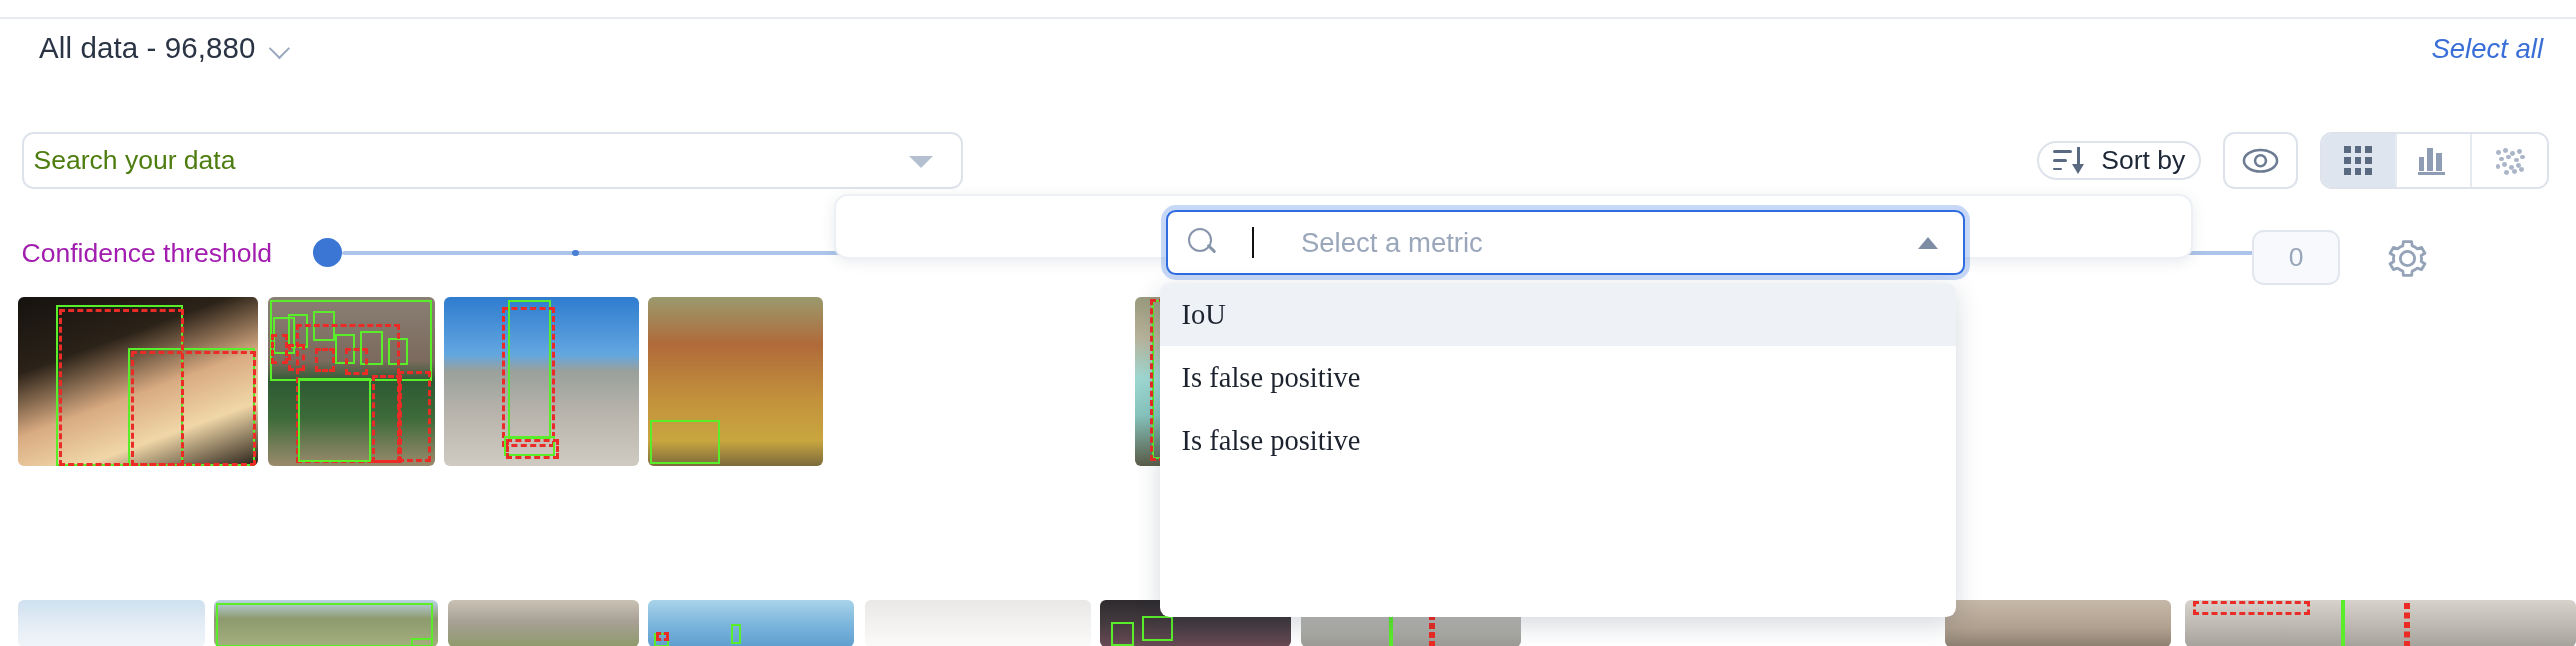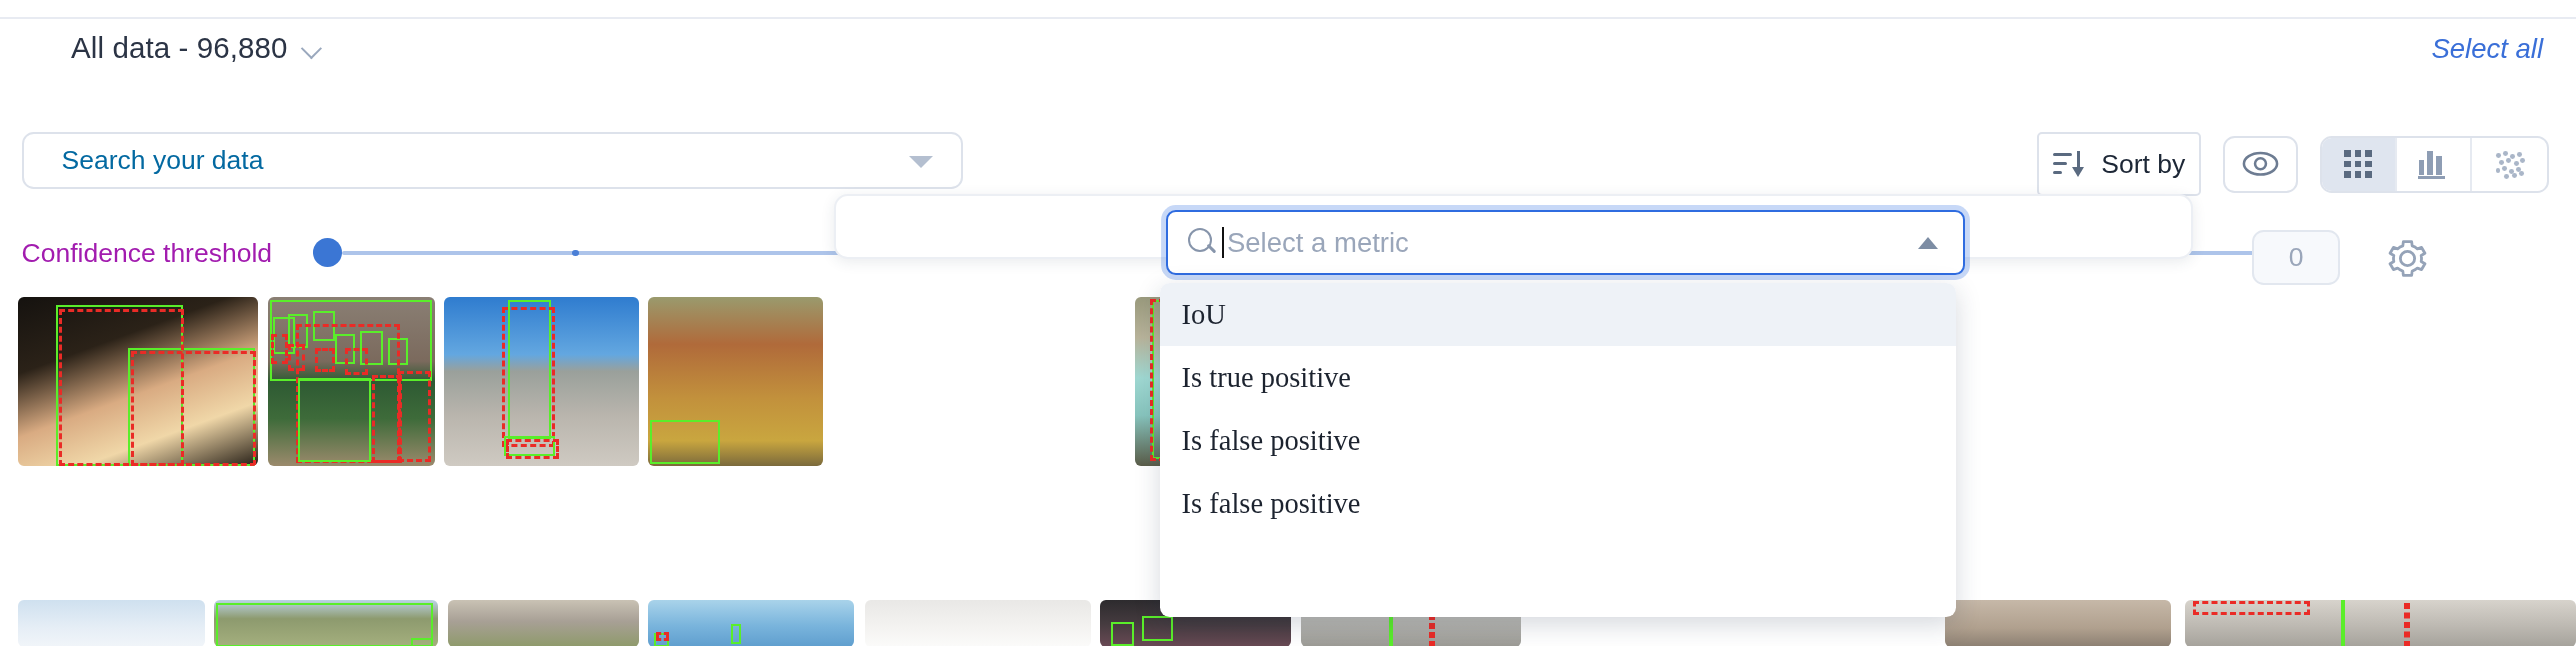--- a/index.html
+++ b/index.html
@@ -18,21 +18,20 @@
   }
 
   
   .header-row {
     position: absolute; left: 0; top: 25.5px; width: 2576px; height: 53px;
   }
   .dataset-selector {
     position: absolute; left: 39px; top: 5.9px;
     display: flex; align-items: center; gap: 13.8px;
     cursor: pointer;
-    margin-left: 32px;
   }
   .dataset-label {
     font-size: 29.5px; color: #2b3445; letter-spacing: 0.1px; white-space: nowrap;
   }
   .chev-down {
     width: 21.6px; height: 21.6px; position: relative; flex: none;
   }
   .chev-down::after {
     content: ""; position: absolute; left: 2.9px; top: 3.9px;
     width: 12.8px; height: 12.8px;
@@ -45,32 +44,32 @@
   }
 
   
   .search-row { position: absolute; left: 0; top: 132px; width: 2576px; height: 61px; }
   .search-box {
     position: absolute; left: 21.6px; top: 0; width: 941px; height: 57px;
     border: 2px solid #dde2eb; border-radius: 11.8px; background: #fff;
     display: flex; align-items: center;
   }
   .search-box .ph {
-    margin-left: 38px; font-size: 26.5px; color: #0369a1; white-space: nowrap;
+    margin-left: 10px; font-size: 26.5px; color: #4d7c0f; white-space: nowrap;
   }
   .search-caret {
     position: absolute; right: 27.5px; top: 50%; margin-top: -4.9px;
     width: 0; height: 0;
     border-left: 12.8px solid transparent; border-right: 12.8px solid transparent;
     border-top: 12.8px solid #b4bfd0;
   }
 
   .toolbar { position: absolute; right: 27.5px; top: 0; display: flex; align-items: center; gap: 21.6px; }
   .btn-pill {
-    height: 64px; border: 2px solid #dde2eb; border-radius: 5px; background: #fff;
+    height: 39px; border: 2px solid #dde2eb; border-radius: 23px; background: #fff;
     display: flex; align-items: center; gap: 15.7px; padding: 0 14px; cursor: pointer;
   }
   .btn-pill .lbl { font-size: 26.5px; color: #1d2736; white-space: nowrap; }
   .btn-square {
     width: 75px; height: 57px; border: 2px solid #dde2eb; border-radius: 11.8px;
     background: #fff; display: flex; align-items: center; justify-content: center;
     cursor: pointer;
   }
   .seg-group {
     height: 57px; border: 2px solid #dde2eb; border-radius: 11.8px; background: #fff;
@@ -182,21 +181,21 @@
     position: relative; margin-left: 19.6px; width: 29.5px; height: 29.5px; flex: none;
   }
   .mag::before {
     content: ""; position: absolute; left: 0; top: 0; width: 20.6px; height: 20.6px;
     border: 2.9px solid #8795ab; border-radius: 50%;
   }
   .mag::after {
     content: ""; position: absolute; left: 18.7px; top: 19.6px; width: 10.8px; height: 2.9px;
     background: #8795ab; transform: rotate(45deg); border-radius: 2px;
   }
-  .metric-caret-text { position: relative; margin-left: 5px; display: flex; align-items: center; }
+  .metric-caret-text { position: relative; margin-left: 35px; display: flex; align-items: center; gap: 44px; }
   .text-caret {
     width: 2px; height: 31px; background: #111; margin-right: 2.9px;
   }
   .metric-ph { font-size: 27.5px; color: #9aa6ba; white-space: nowrap; }
   .up-tri {
     position: absolute; right: 25.5px; top: 50%; margin-top: -5.9px;
     width: 0; height: 0;
     border-left: 10.8px solid transparent; border-right: 10.8px solid transparent;
     border-bottom: 12.8px solid #7d8da4;
   }
@@ -421,19 +420,18 @@
     <span class="metric-caret-text">
       <span class="text-caret"></span>
       <span class="metric-ph">Select a metric</span>
     </span>
     <span class="up-tri"></span>
   </div>
 
 
   <div class="dd-list">
     <div class="dd-item sel">IoU</div>
-    <div class="dd-item">Is true positive</div>
     <div class="dd-item">Is false positive</div>
     <div class="dd-item">Is false positive</div>
   </div>
 
 </div>
 
 
 </body></html>

